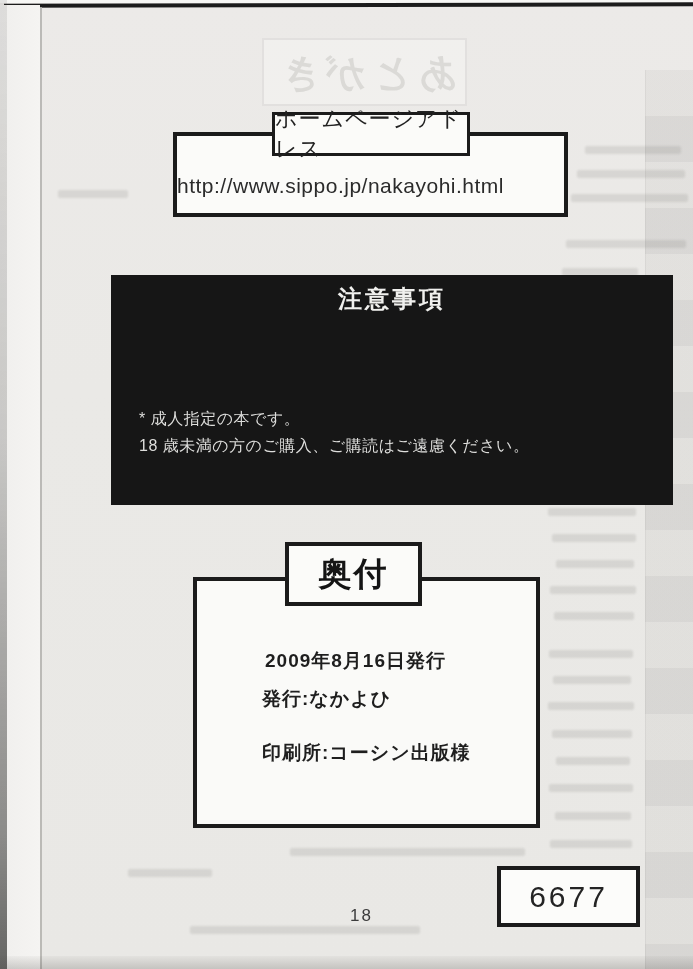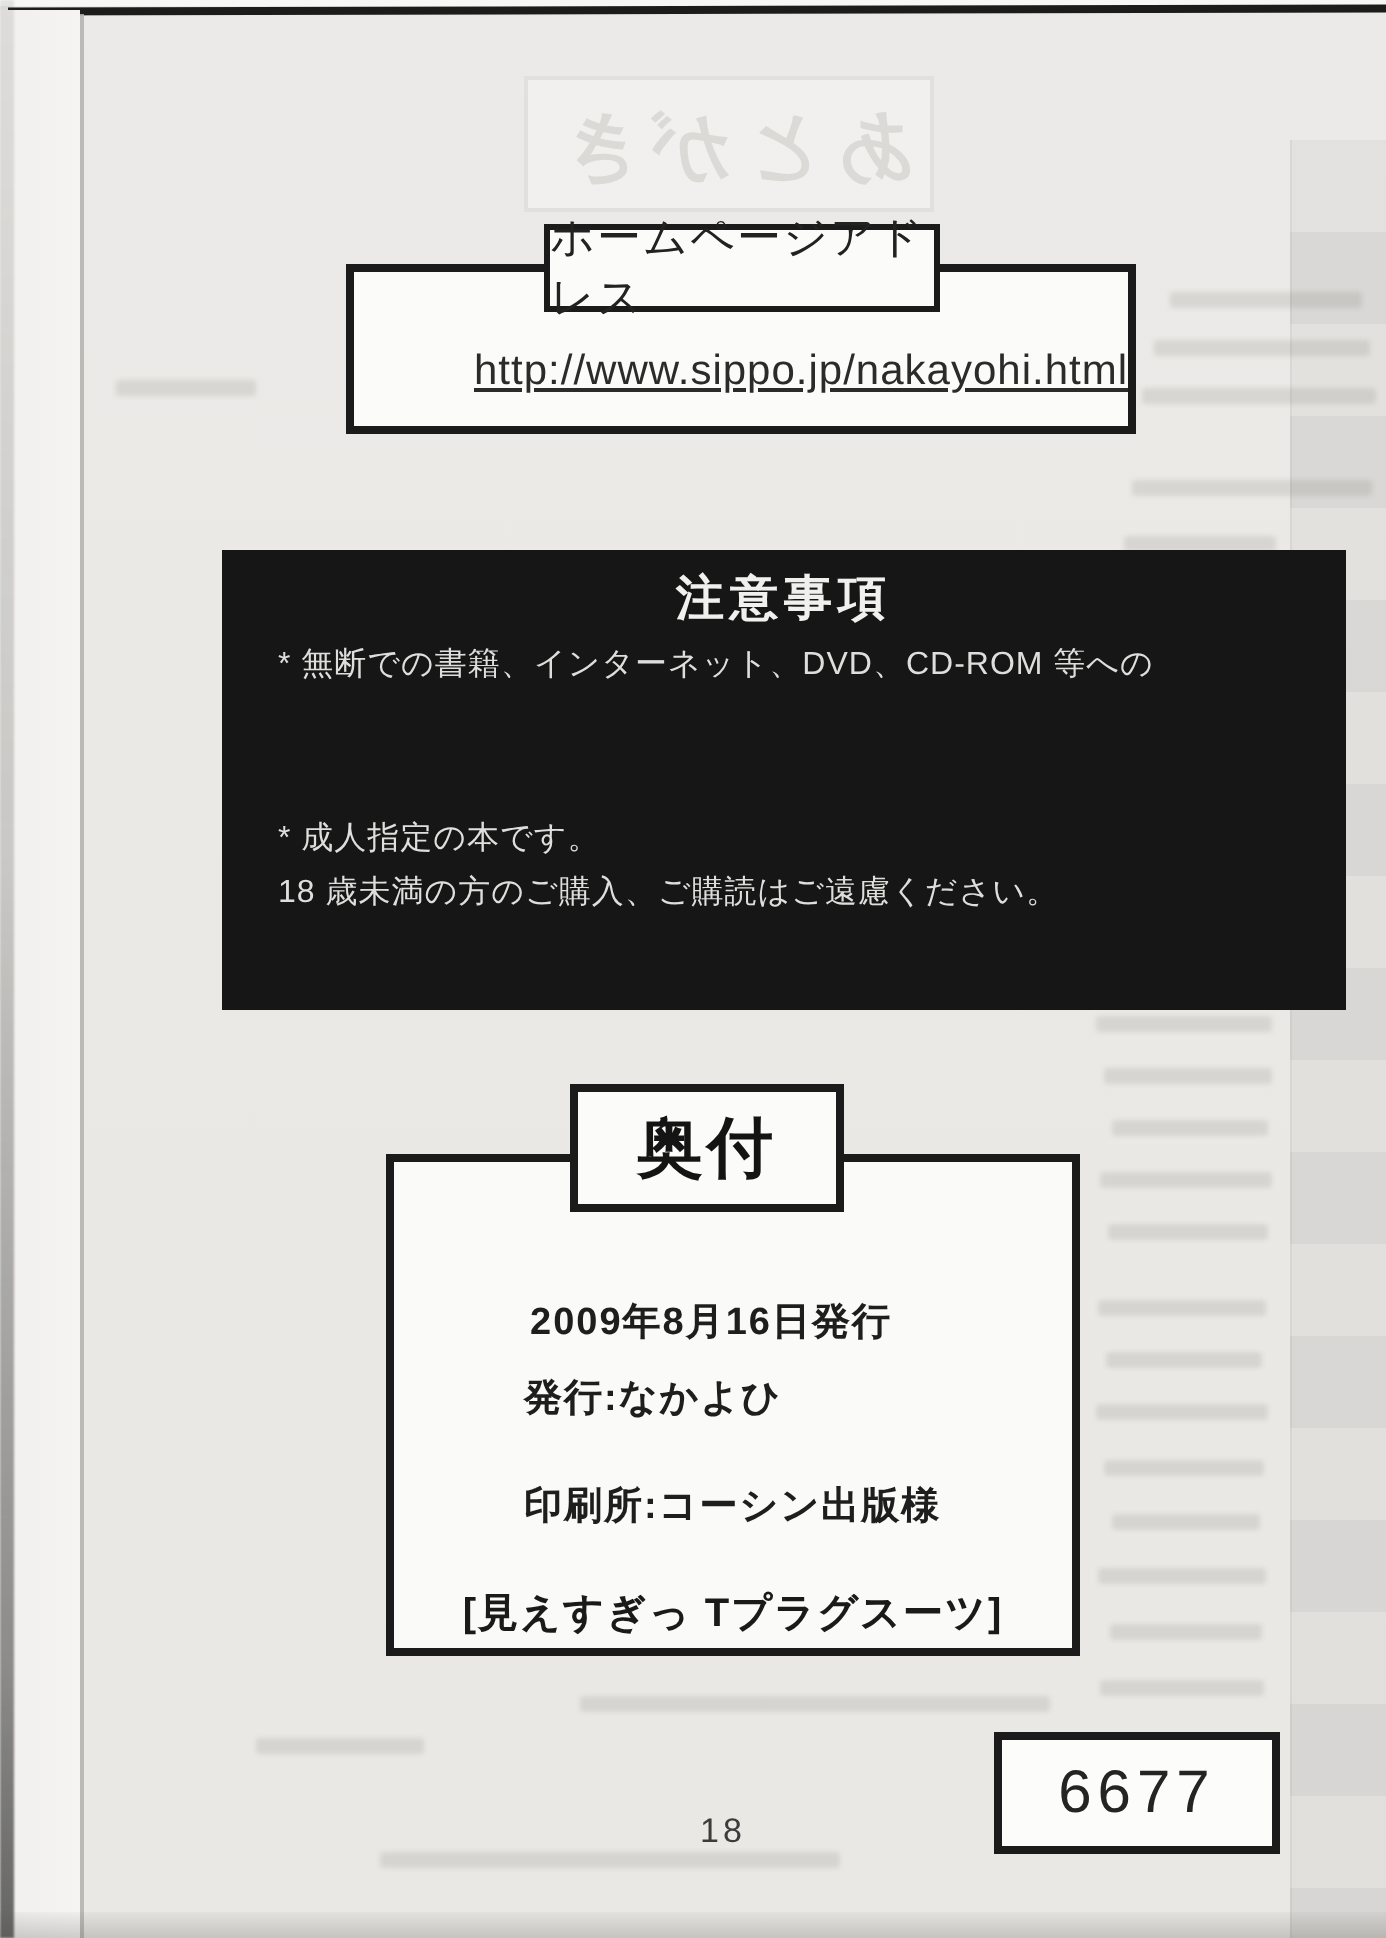--- a/index.html
+++ b/index.html
@@ -26,22 +26,22 @@
     background:linear-gradient(180deg,rgba(80,78,74,.04),rgba(80,78,74,.24));}
   .bleed-line{position:absolute;height:8px;background:rgba(115,112,107,.16);filter:blur(1.3px);border-radius:2px;display:block;}
   
   .bleed-title-box{position:absolute;left:262px;top:38px;width:205px;height:68px;box-sizing:border-box;
     border:2px solid rgba(120,118,114,.12);background:rgba(252,252,250,.35);
     display:flex;align-items:center;justify-content:center;}
   .bleed-title{transform:scaleX(-1);font-size:38px;font-weight:bold;letter-spacing:7px;color:rgba(95,93,90,.15);}
   
   .url-box{position:absolute;left:173px;top:132px;width:395px;height:85px;box-sizing:border-box;
     background:#fbfbf9;border:4px solid #1b1b1b;}
-  .url-text{position:absolute;left:0;right:0;top:38px;text-align:right;
-    font-size:21px;color:#2b2b2b;letter-spacing:.5px;text-decoration:underline;}
+  .url-text{position:absolute;left:0;right:0;top:38px;text-align:left;
+    font-size:21px;color:#2b2b2b;letter-spacing:.5px;}
   .url-label-box{position:absolute;left:272px;top:112px;width:198px;height:44px;box-sizing:border-box;
     background:#fbfbf9;border:3px solid #1b1b1b;z-index:2;
     display:flex;align-items:center;justify-content:center;
     font-size:22px;color:#222;letter-spacing:1px;}
   
   .notice-box{position:absolute;left:111px;top:275px;width:562px;height:230px;box-sizing:border-box;
     background:#161616;color:#dededc;}
   .n-title{position:absolute;top:8px;left:0;right:0;text-align:center;
     font-size:24px;font-weight:bold;letter-spacing:3px;color:#f0f0ee;}
   .n-line{position:absolute;left:28px;font-size:16px;letter-spacing:.5px;white-space:nowrap;}
@@ -112,32 +112,30 @@
 
   <div class="url-box">
     <div class="url-text">http://www.sippo.jp/nakayohi.html</div>
   </div>
   <div class="url-label-box">
     <span>ホームページアドレス</span>
   </div>
 
   <div class="notice-box">
     <div class="n-title">注意事項</div>
-    <div class="n-line n-l1">* 無断での書籍、インターネット、DVD、CD-ROM 等への</div>
     <div class="n-line n-l3">* 成人指定の本です。</div>
     <div class="n-line n-l4">18 歳未満の方のご購入、ご購読はご遠慮ください。</div>
   </div>
 
   <div class="colophon-box"></div>
   <div class="colophon-label-box">
     <span>奥付</span>
   </div>
   <div class="c-line c-date">2009年8月16日発行</div>
   <div class="c-line c-pub">発行:なかよひ</div>
   <div class="c-line c-print">印刷所:コーシン出版様</div>
-  <div class="c-book">[見えすぎっ Tプラグスーツ]</div>
 
   <div class="page-number">18</div>
   <div class="serial-box">
     <span>6677</span>
   </div>
 
 </div>
 
 </body></html>

